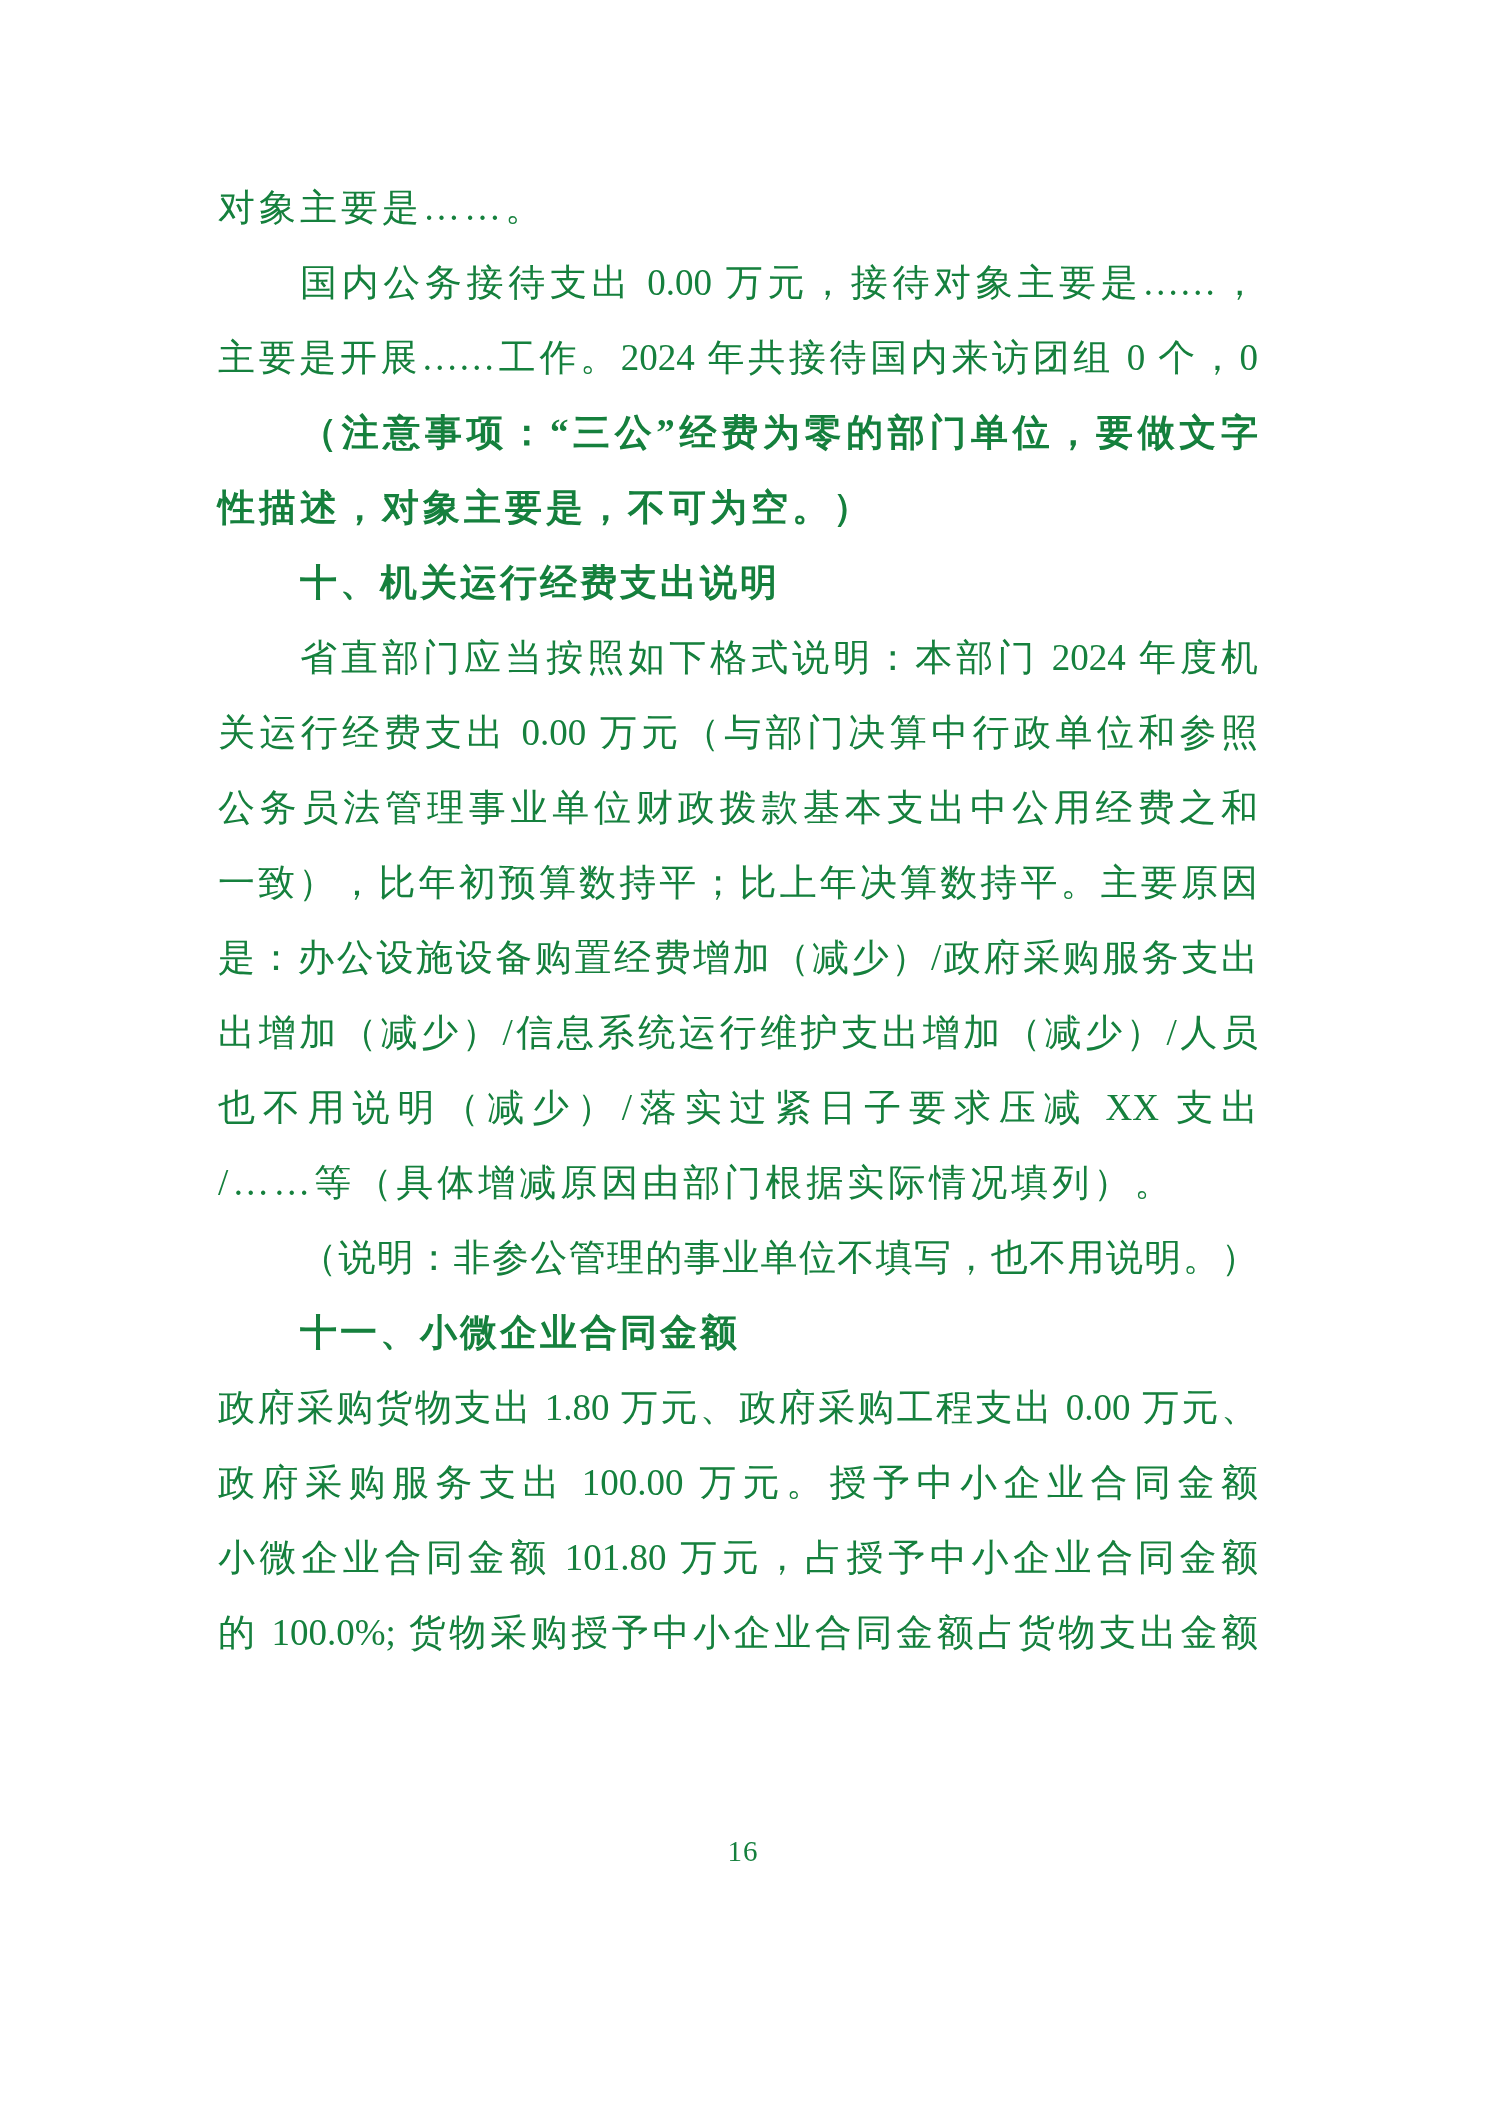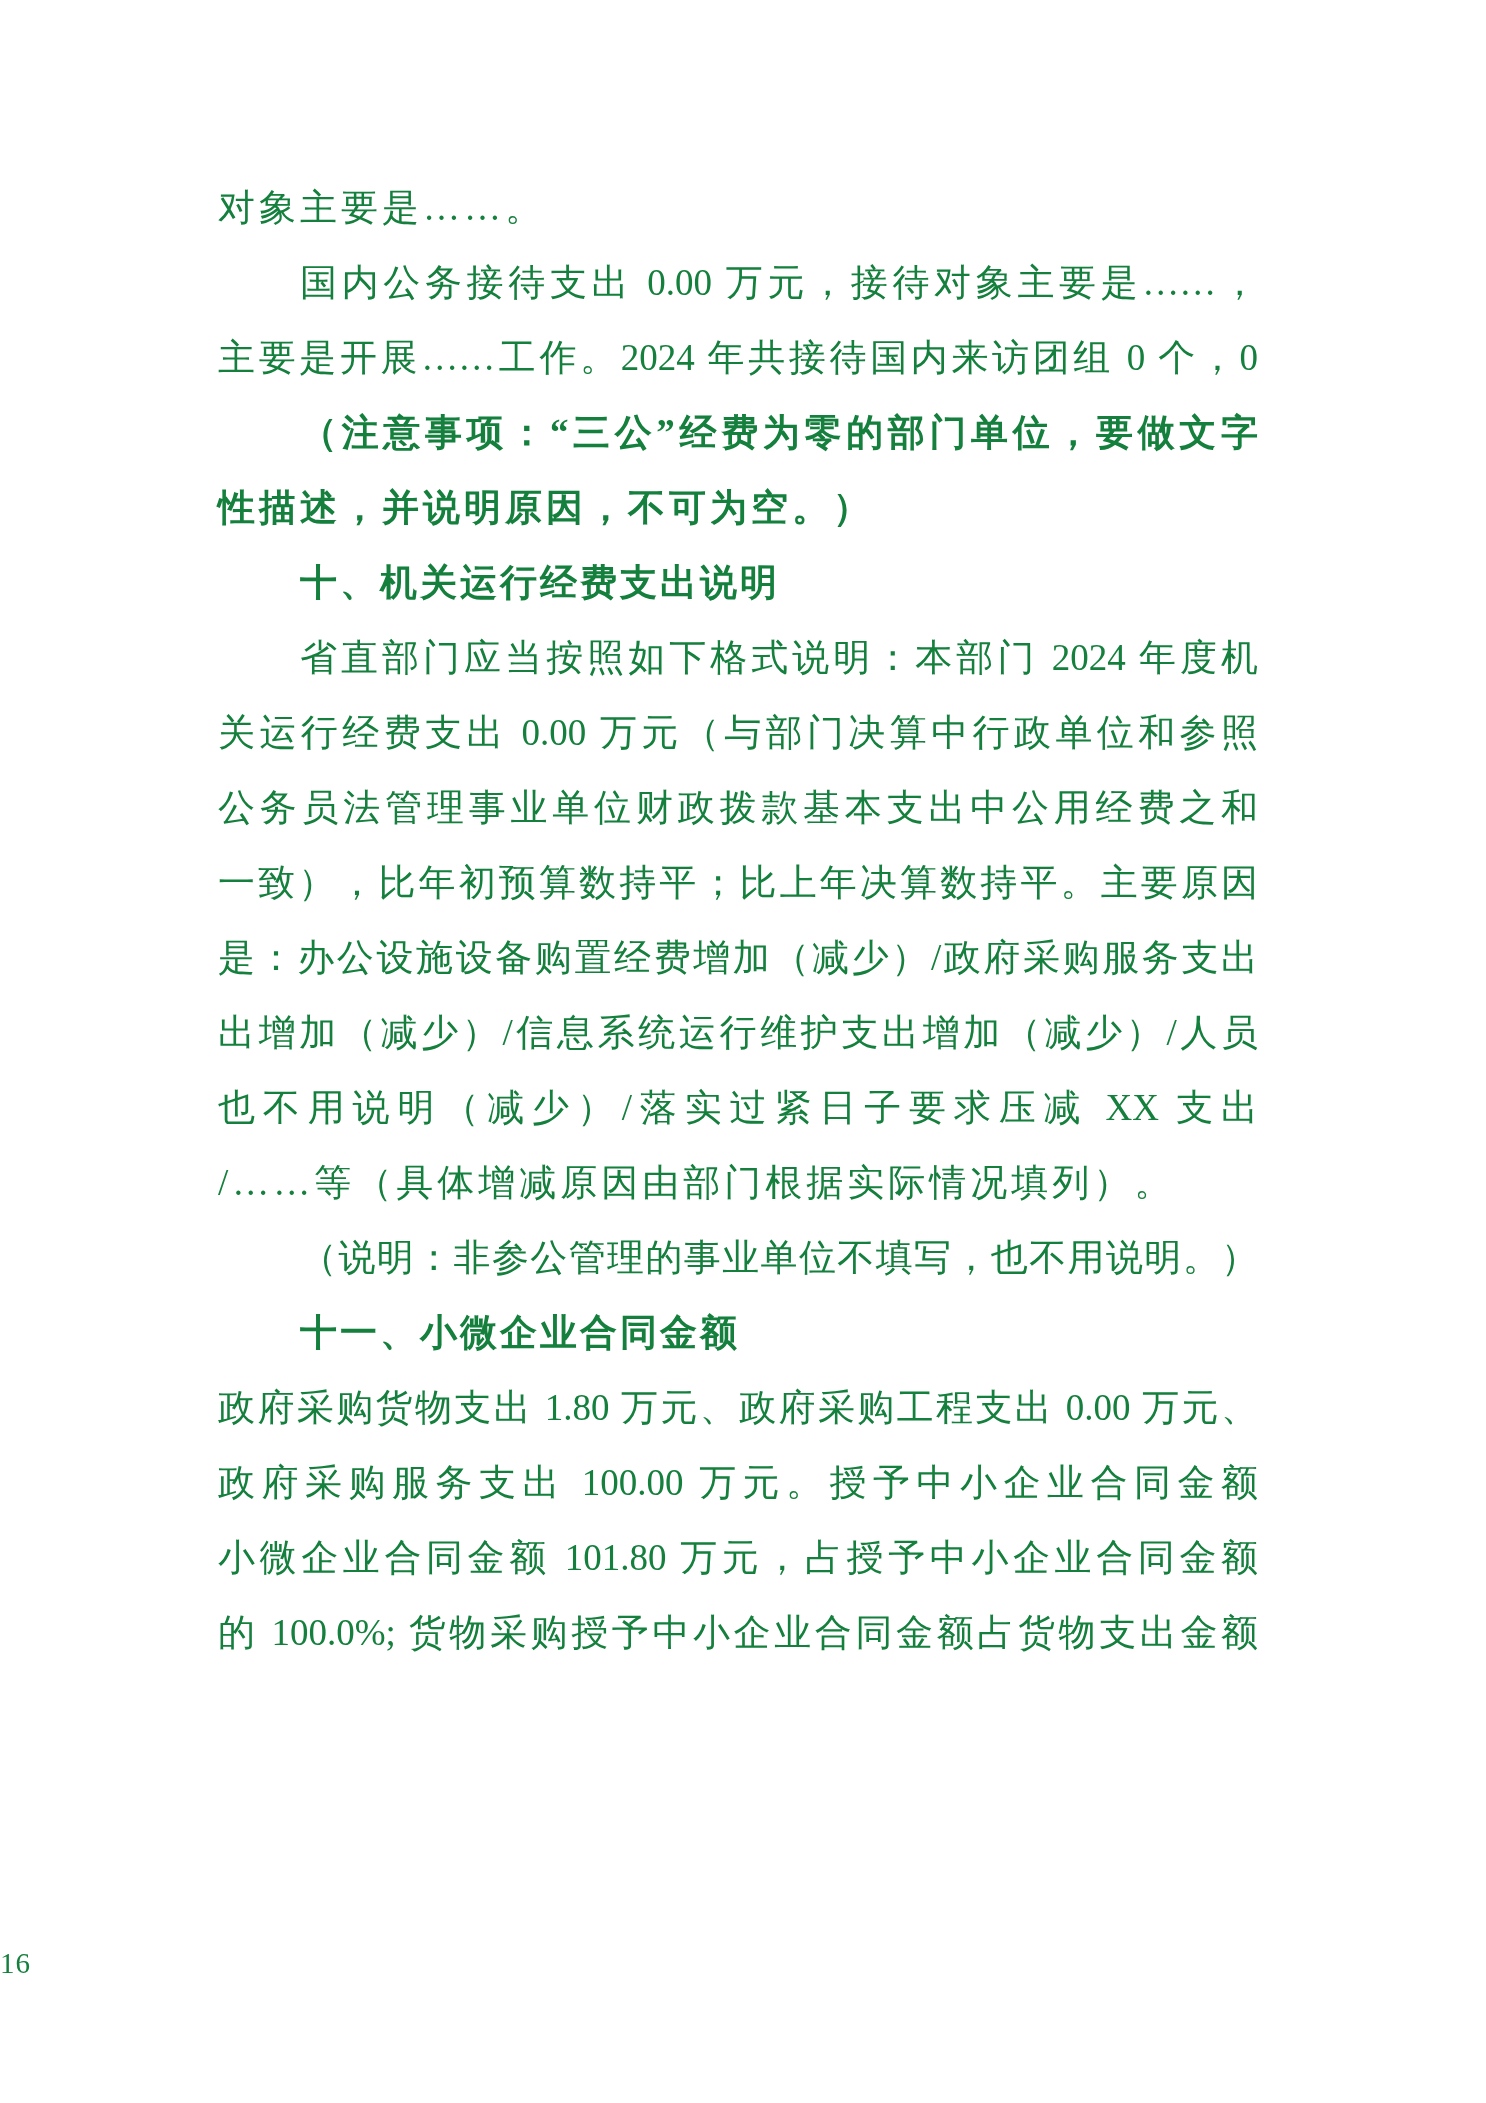--- a/index.html
+++ b/index.html
@@ -45,38 +45,39 @@
     font-weight: bold;
   }
   
   .h {
     font-weight: bold;
     letter-spacing: 3px;
   }
   .pagenum {
     position: absolute;
     left: 0;
-    top: 1938px;
+    top: 1826px;
     width: 1486px;
     height: 50px;
     line-height: 50px;
+    text-align: center;
     font-size: 29px;
     letter-spacing: 1px;
   }
 </style>
 </head>
 <body>
 
 <div class="page">
   <div class="doc">
     <div class="ln">对象主要是……。</div>
     <div class="ln j ind">国内公务接待支出 0.00 万元，接待对象主要是……，</div>
     <div class="ln j">主要是开展……工作。2024 年共接待国内来访团组 0 个，0</div>
     <div class="ln b j ind">（注意事项：“三公”经费为零的部门单位，要做文字</div>
-    <div class="ln b">性描述，并说明原因，不可为空。）</div>
+    <div class="ln b">性描述，对象主要是，不可为空。）</div>
     <div class="ln h ind">十、机关运行经费支出说明</div>
     <div class="ln j ind">省直部门应当按照如下格式说明：本部门 2024 年度机</div>
     <div class="ln j">关运行经费支出 0.00 万元（与部门决算中行政单位和参照</div>
     <div class="ln j">公务员法管理事业单位财政拨款基本支出中公用经费之和</div>
     <div class="ln j">一致），比年初预算数持平；比上年决算数持平。主要原因</div>
     <div class="ln j">是：办公设施设备购置经费增加（减少）/政府采购服务支出</div>
     <div class="ln j">出增加（减少）/信息系统运行维护支出增加（减少）/人员</div>
     <div class="ln j">也不用说明（减少）/落实过紧日子要求压减 XX 支出</div>
     <div class="ln">/……等（具体增减原因由部门根据实际情况填列）。</div>
     <div class="ln j ind">（说明：非参公管理的事业单位不填写，也不用说明。）</div>

